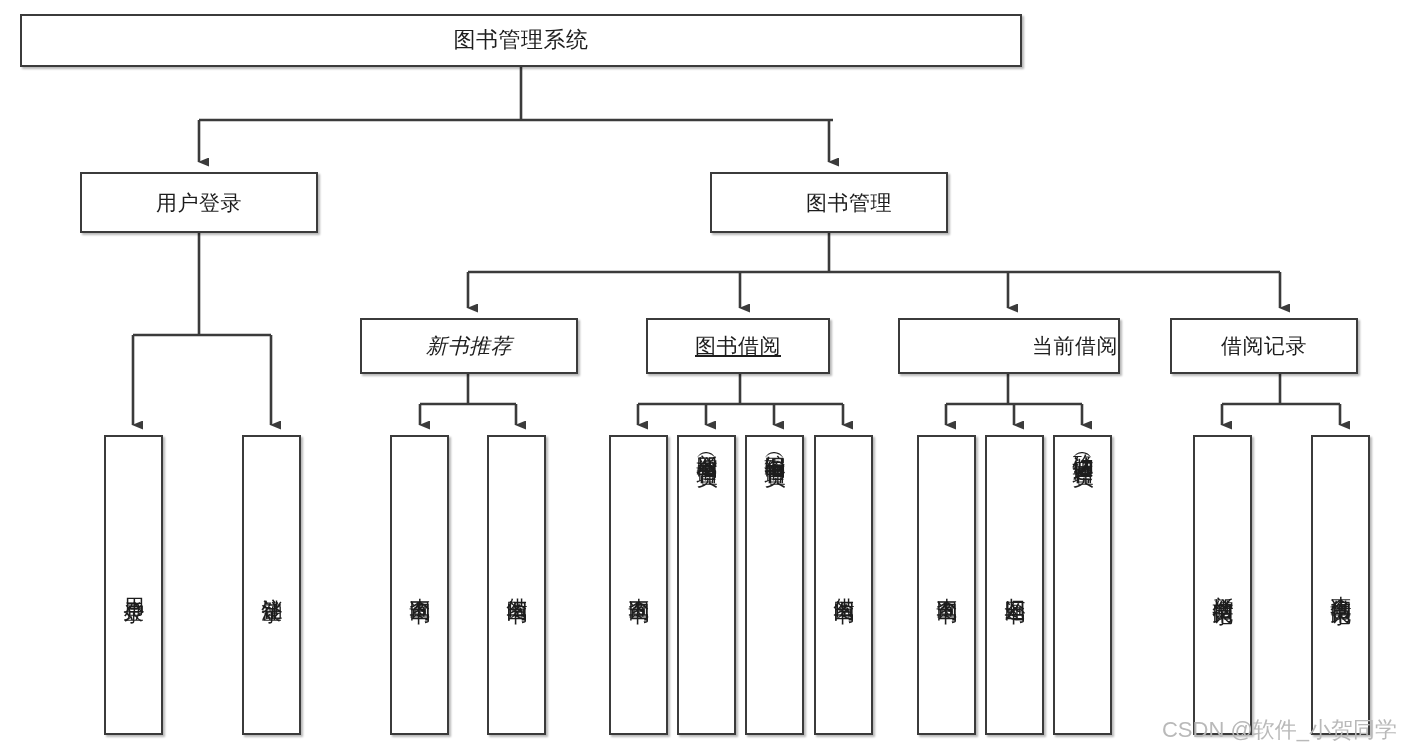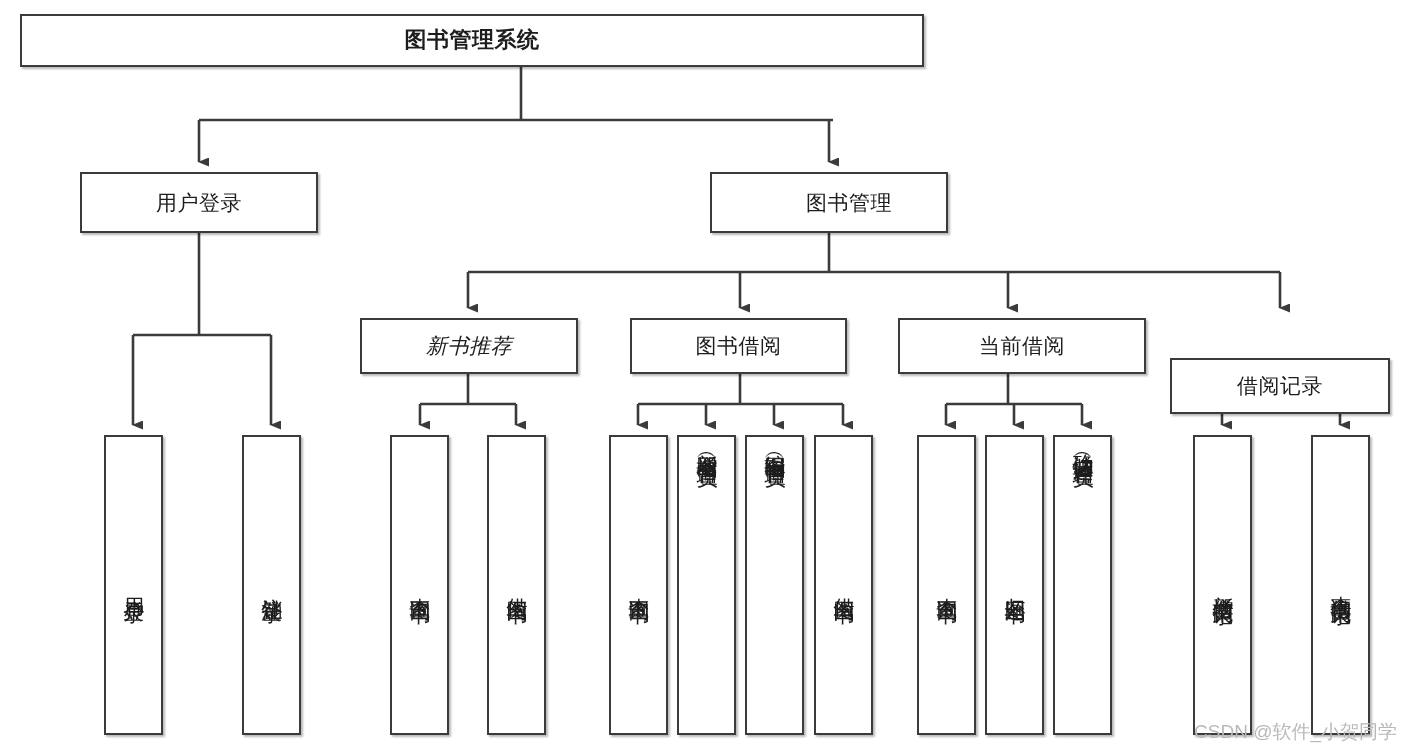--- a/index.html
+++ b/index.html
@@ -57,21 +57,21 @@
     letter-spacing: 2px;
     white-space: nowrap;
   }
   .node.leaf.center-v {
     align-items: center;
   }
   .watermark {
     position: absolute;
     right: 8px;
     bottom: 2px;
-    font-size: 19px;
+    font-size: 22px;
     color: #b9b9b9;
     z-index: 3;
     white-space: nowrap;
   }
 </style>
 </head>
 <body>
 
 <div id="canvas">
 
@@ -118,41 +118,41 @@
       <path d="M1014,404 L1014,425" marker-end="url(#ar)"></path>
       <path d="M1082,404 L1082,425" marker-end="url(#ar)"></path>
 
       <path d="M1280,374 L1280,404"></path>
       <path d="M1222,404 L1340,404"></path>
       <path d="M1222,404 L1222,425" marker-end="url(#ar)"></path>
       <path d="M1340,404 L1340,425" marker-end="url(#ar)"></path>
     </g>
   </svg>
 
-  <div class="node root" style="left:20px; top:14px; width:904px; height:53px;font-weight:bold;">
+  <div class="node root" style="left:20px; top:14px; width:1002px; height:53px;">
     <span class="lbl">图书管理系统</span>
   </div>
 
   <div class="node" style="left:80px; top:172px; width:238px; height:61px;">
     <span class="lbl">用户登录</span>
   </div>
   <div class="node" style="left:710px; top:172px; width:238px; height:61px;padding-left:40px;">
     <span class="lbl">图书管理</span>
   </div>
 
   <div class="node" style="left:360px; top:318px; width:218px; height:56px;font-style:italic;">
     <span class="lbl">新书推荐</span>
   </div>
-  <div class="node" style="left:630px; top:318px; width:217px; height:56px;">
+  <div class="node" style="left:646px; top:318px; width:184px; height:56px;text-decoration:underline;">
     <span class="lbl">图书借阅</span>
   </div>
-  <div class="node" style="left:898px; top:318px; width:248px; height:56px;">
+  <div class="node" style="left:898px; top:318px; width:222px; height:56px;justify-content:flex-end;">
     <span class="lbl">当前借阅</span>
   </div>
-  <div class="node" style="left:1170px; top:318px; width:220px; height:56px;margin-top:40px;">
+  <div class="node" style="left:1170px; top:318px; width:188px; height:56px;">
     <span class="lbl">借阅记录</span>
   </div>
 
   <div class="node leaf center-v" style="left:104px; top:435px; width:59px; height:300px;">
     <span class="lbl">用户登录</span>
   </div>
   <div class="node leaf center-v" style="left:242px; top:435px; width:59px; height:300px;">
     <span class="lbl">注销登录</span>
   </div>
 

